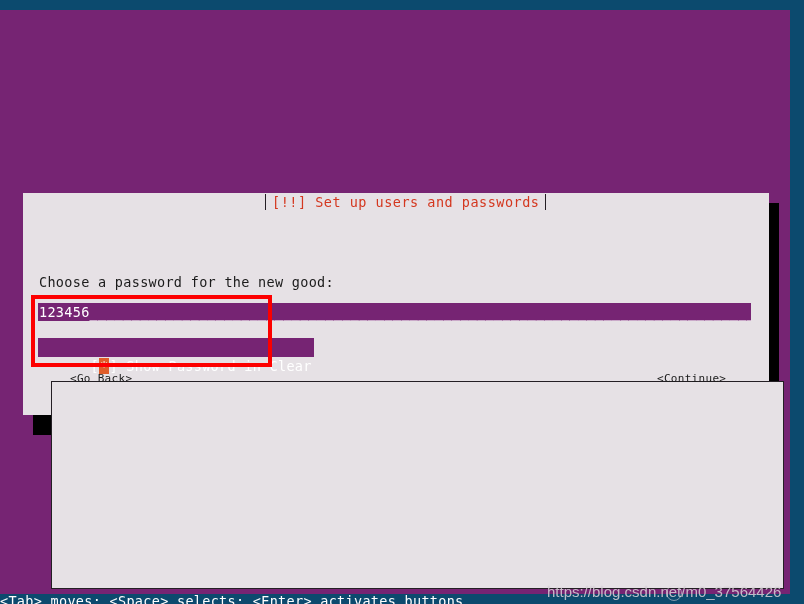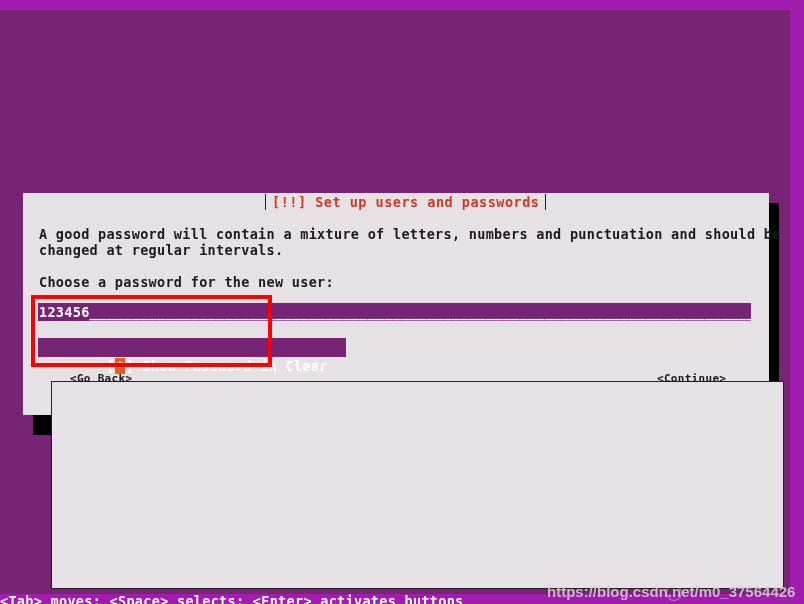--- a/index.html
+++ b/index.html
@@ -13,22 +13,21 @@
     height: 604px;
     overflow: hidden;
     font-family: "DejaVu Sans Mono", "Liberation Mono", monospace;
   }
 
   
   #screen {
     position: relative;
     width: 804px;
     height: 604px;
-    background: #a21caf;
-    font-weight: bold;
+    background: #0c4a6e;
   }
 
   
   #desktop {
     position: absolute;
     left: 0;
     top: 10px;
     width: 790px;
     height: 584px;
     background: #762473;
@@ -116,21 +115,21 @@
     position: absolute;
     left: 38px;
     top: 328px;
     height: 19px;
     background: #762473;
     color: #ffffff;
     font-size: 13.5px;
     line-height: 19px;
     letter-spacing: 0.3px;
     white-space: pre;
-    padding: 0 18px;
+    padding: 0 2px;
     box-sizing: border-box;
   }
   #show-password-row .mark {
     background: #e05d2a;
     color: #ffffff;
     padding: 0 1px;
   }
 
   
   #annotation-box {
@@ -203,25 +202,23 @@
 
     <div id="dialog-shadow"></div>
 
     <div id="dialog-outer">
       <div id="dialog-frame"></div>
 
     </div>
 
     <div id="dialog-title">[!!] Set up users and passwords</div>
 
-    <div class="body-text" id="intro-line-1">A good password will contain a mixture of letters, numbers and punctuation and should be</div>
-
-    <div class="body-text" id="intro-line-2">changed at regular intervals.</div>
-
-    <div class="body-text" id="prompt-line">Choose a password for the new user:</div>
+
+
+    <div class="body-text" id="prompt-line">Choose a password for the new good:</div>
 
     <div id="password-field">123456______________________________________________________________________________________</div>
 
     <div id="show-password-row">
       <span>[</span><span class="mark">*</span><span>]</span><span> Show Password in Clear</span>
     </div>
 
     <div id="annotation-box"></div>
 
     <div class="dlg-button" id="go-back-button">&lt;Go Back&gt;</div>

